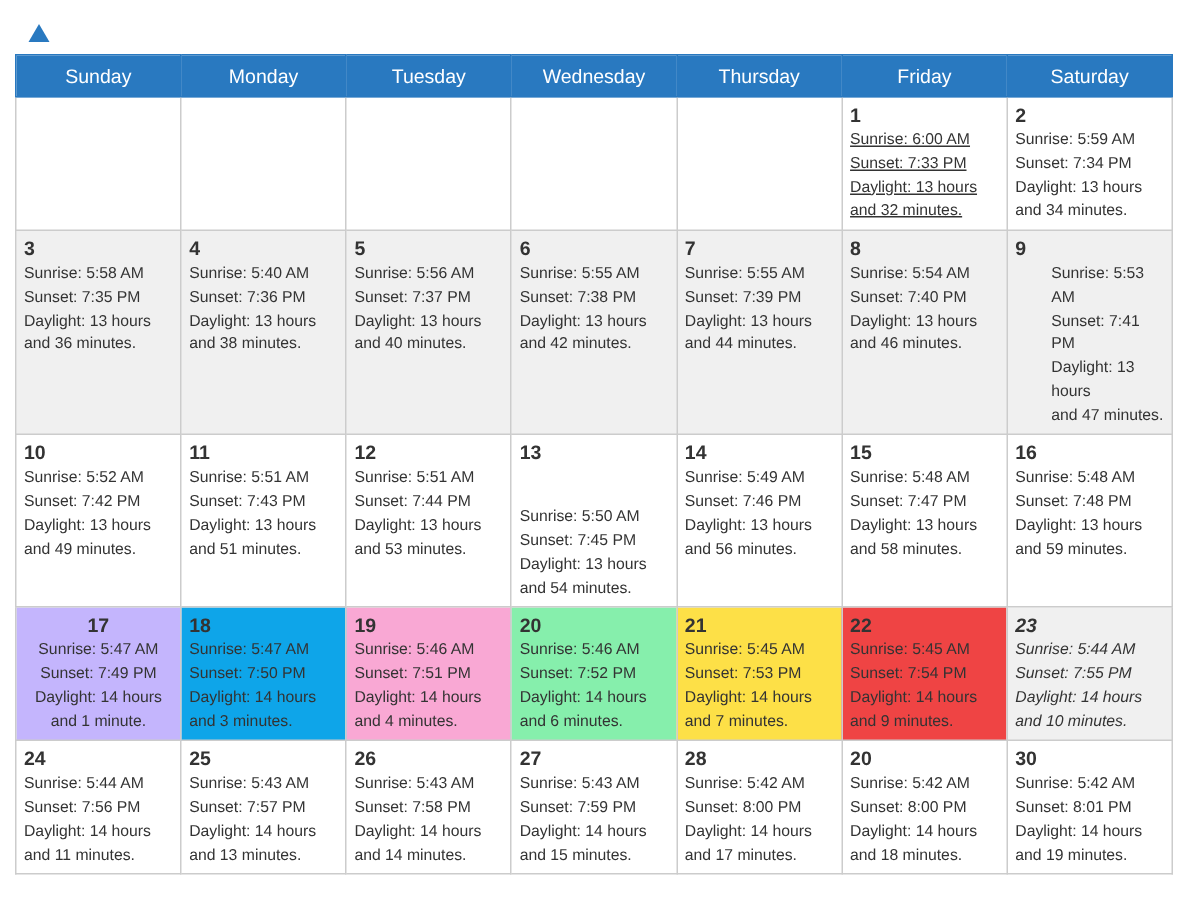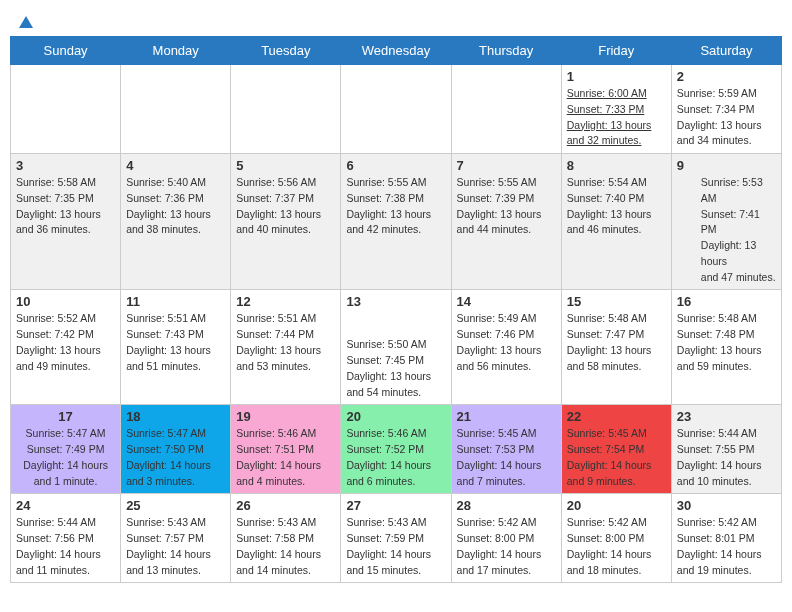--- a/index.html
+++ b/index.html
@@ -258,35 +258,35 @@
 Daylight: 14 hours
 and 4 minutes.</div>
         </td>
         <td style="background: #86efac;">
           <span class="day-num">20</span>
           <div class="day-info" style="white-space: pre-line;">Sunrise: 5:46 AM
 Sunset: 7:52 PM
 Daylight: 14 hours
 and 6 minutes.</div>
         </td>
-        <td style="background: #c4b5fd; margin-top: 24px;">
+        <td style="background: #fde047; margin-top: 24px;">
           <span class="day-num">21</span>
           <div class="day-info" style="white-space: pre-line;">Sunrise: 5:45 AM
 Sunset: 7:53 PM
 Daylight: 14 hours
 and 7 minutes.</div>
         </td>
         <td style="background: #ef4444;">
           <span class="day-num">22</span>
           <div class="day-info" style="white-space: pre-line;">Sunrise: 5:45 AM
 Sunset: 7:54 PM
 Daylight: 14 hours
 and 9 minutes.</div>
         </td>
-        <td style="background: rgb(240, 240, 240);">
+        <td style="background: rgb(240, 240, 240); font-style: italic;">
           <span class="day-num">23</span>
           <div class="day-info" style="white-space: pre-line;">Sunrise: 5:44 AM
 Sunset: 7:55 PM
 Daylight: 14 hours
 and 10 minutes.</div>
         </td>
       </tr>
       <tr>
         <td>
           <span class="day-num">24</span>

